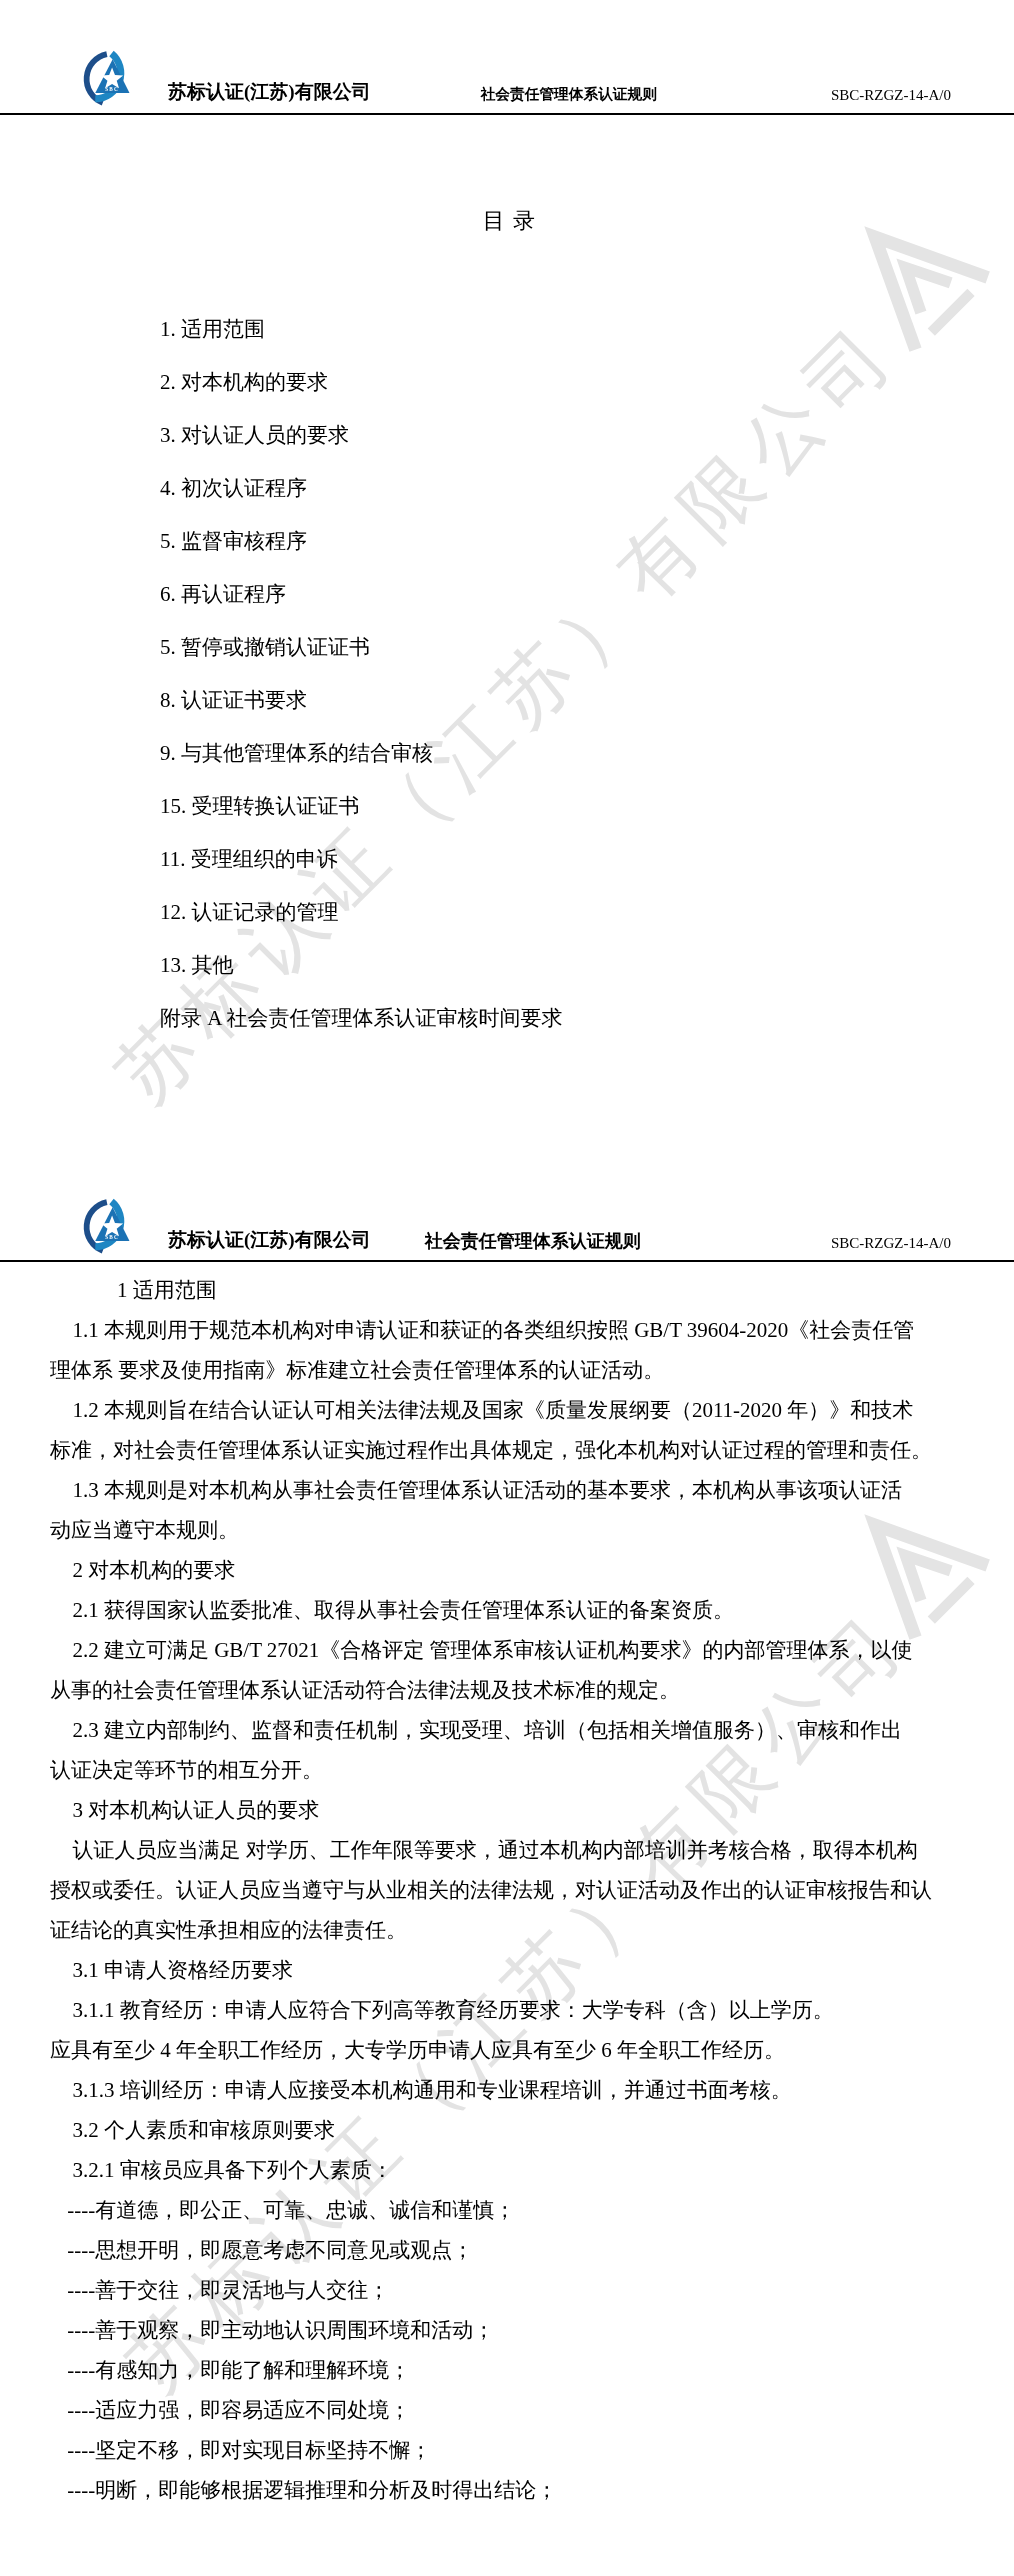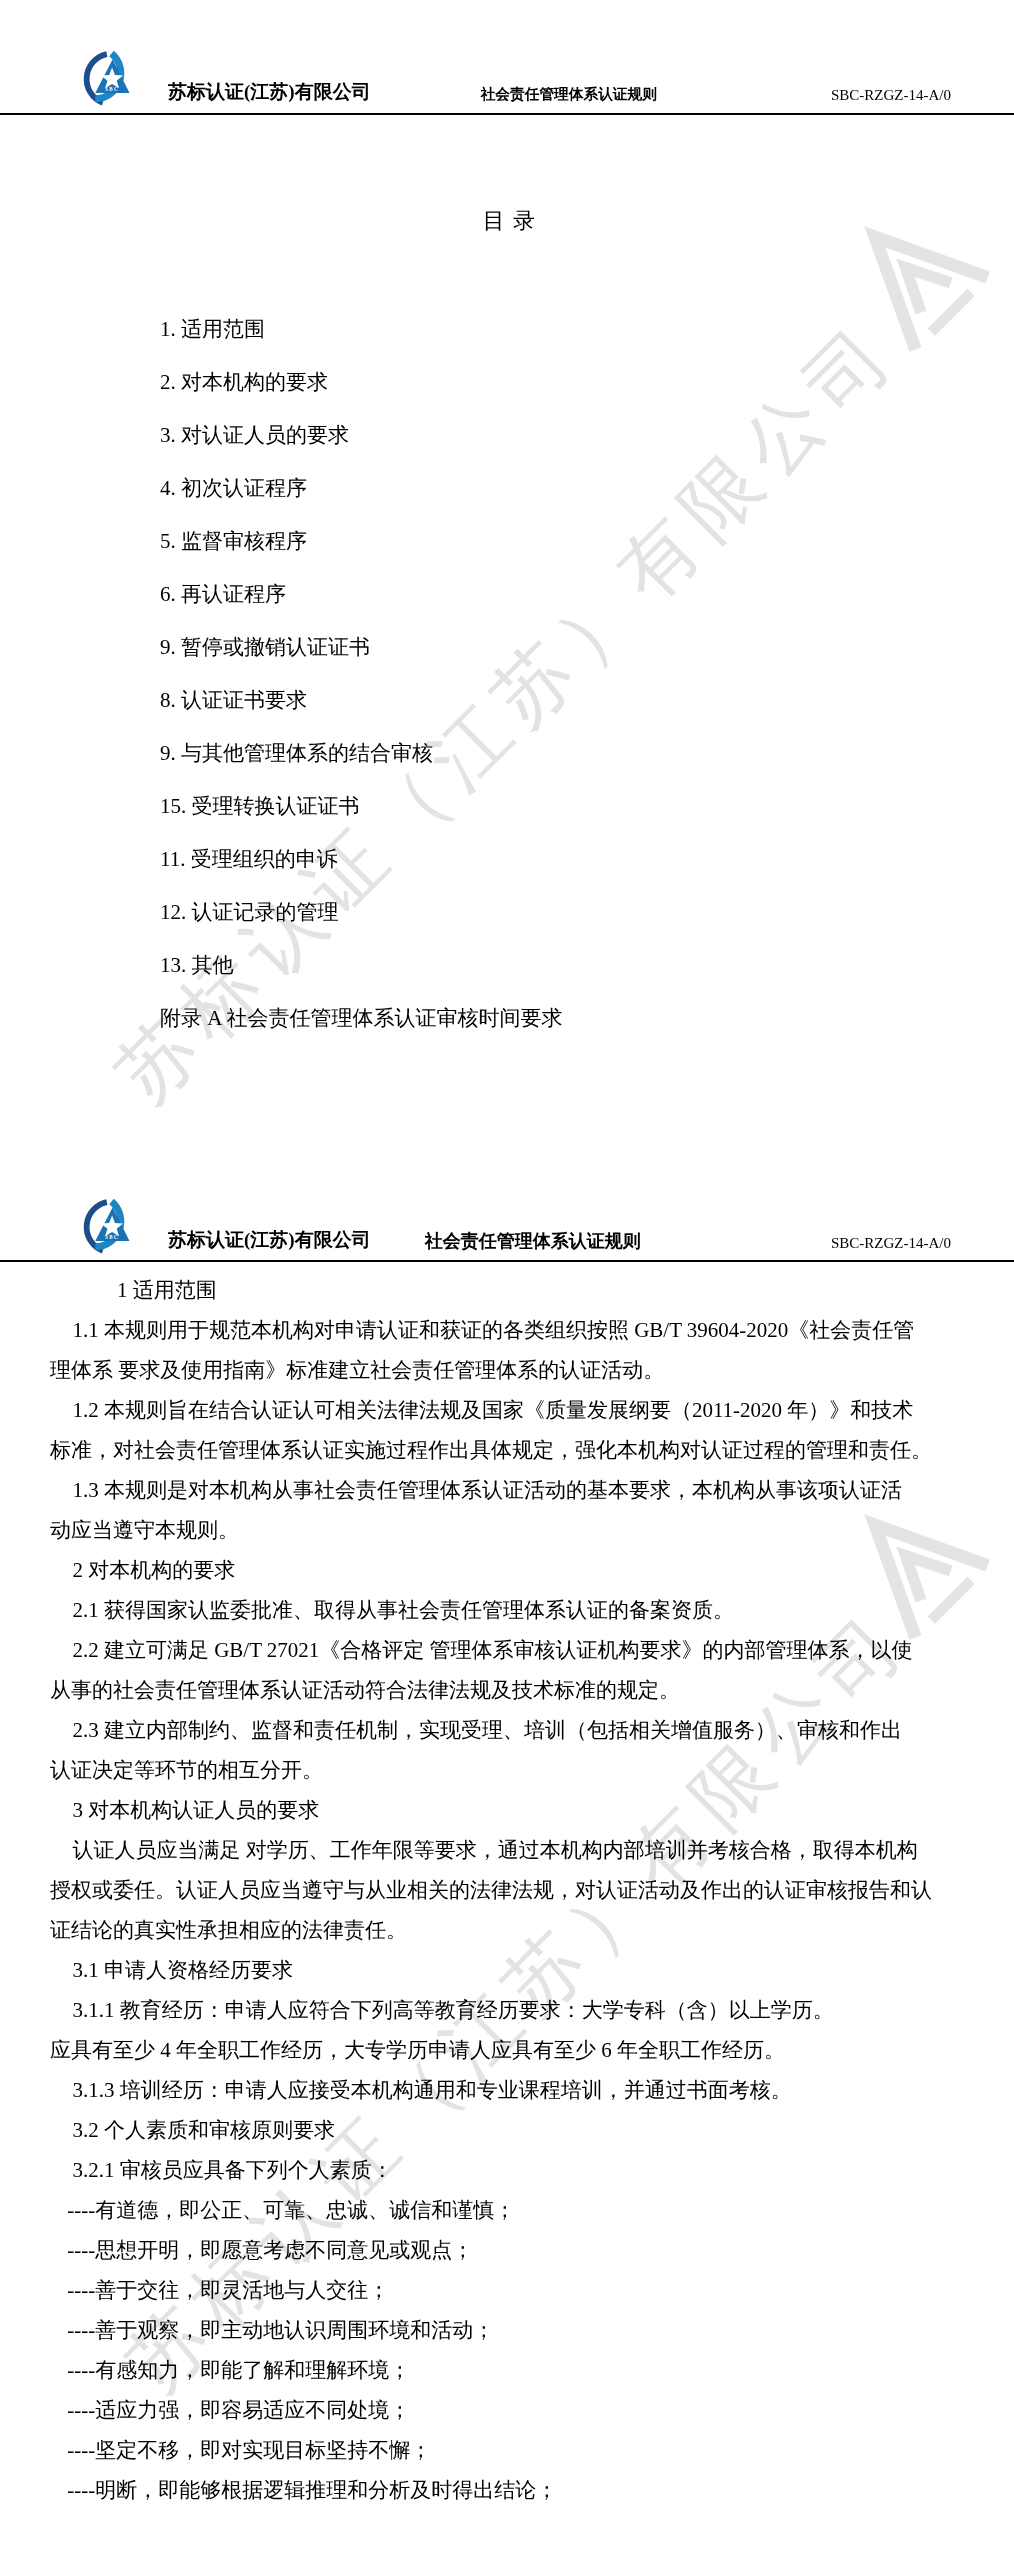--- a/index.html
+++ b/index.html
@@ -145,21 +145,21 @@
         <li>2. 对本机构的要求</li>
 
         <li>3. 对认证人员的要求</li>
 
         <li>4. 初次认证程序</li>
 
         <li>5. 监督审核程序</li>
 
         <li>6. 再认证程序</li>
 
-        <li>9. 暂停或撤销认证证书</li>
+        <li>5. 暂停或撤销认证证书</li>
 
         <li>8. 认证证书要求</li>
 
         <li>9. 与其他管理体系的结合审核</li>
 
         <li>15. 受理转换认证证书</li>
 
         <li>11. 受理组织的申诉</li>
 
         <li>12. 认证记录的管理</li>

